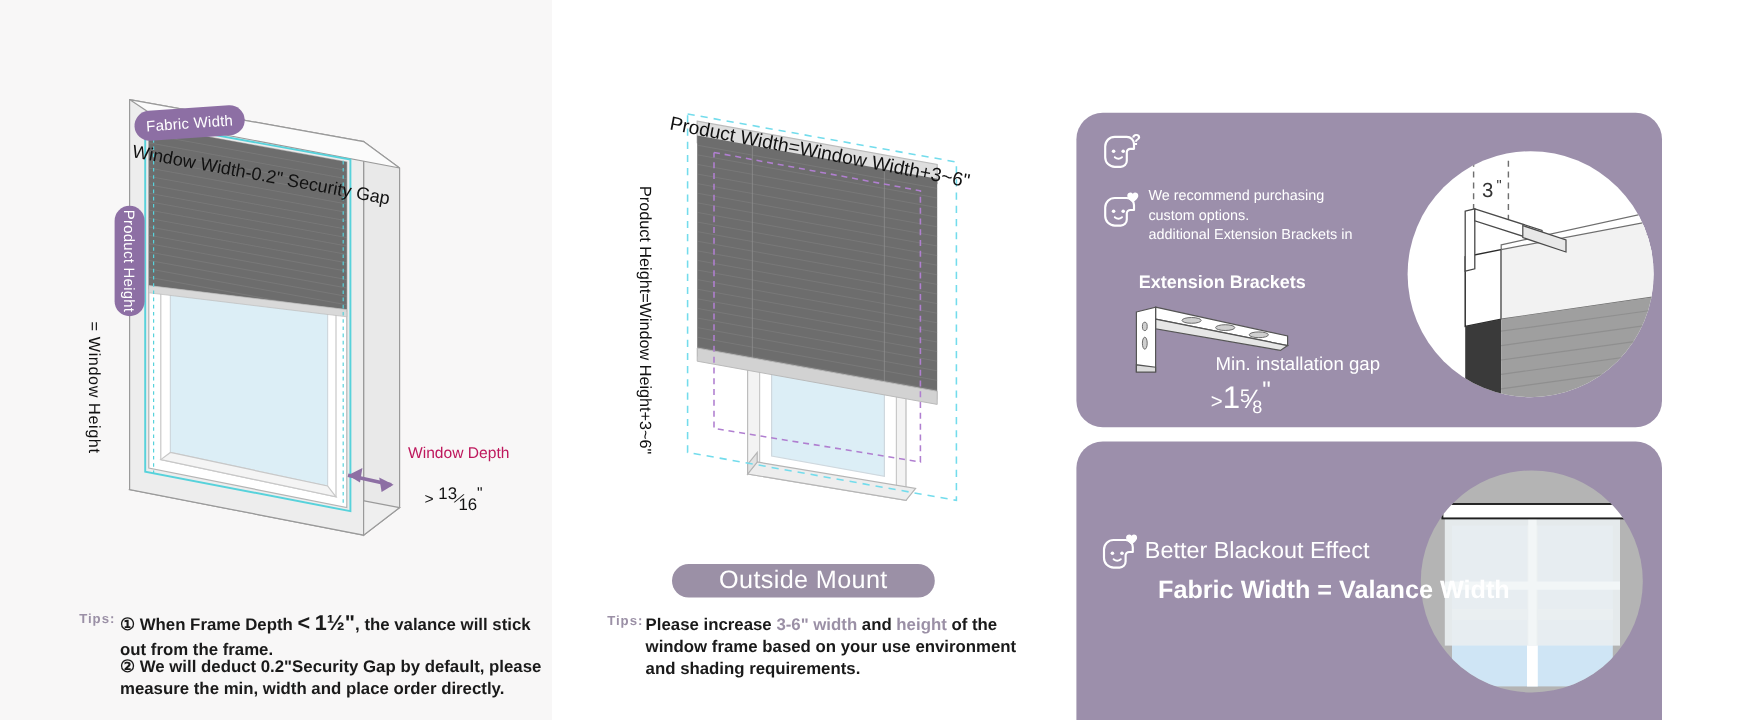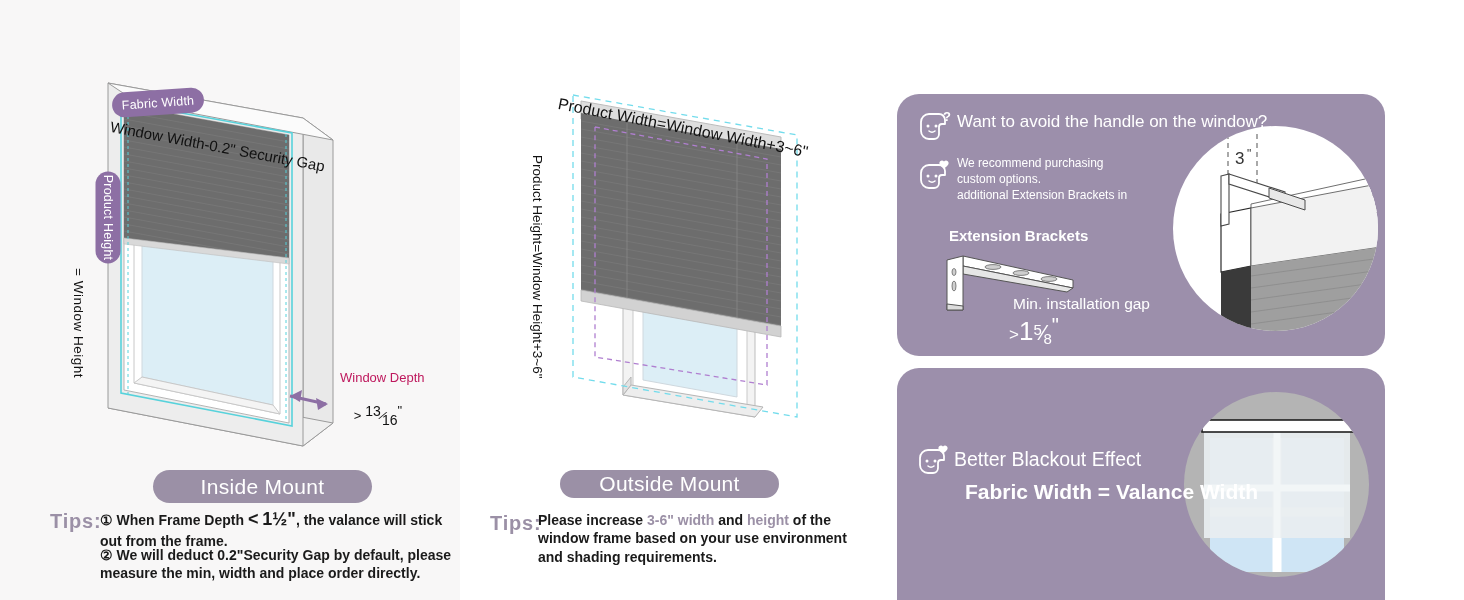--- a/index.html
+++ b/index.html
@@ -49,22 +49,23 @@
     letter-spacing:.3px;
   }
   .mount-inside  { left:153px; top:470px; width:219px; height:33px; }
   .mount-outside { left:560px; top:470px; width:219px; height:28px; }
 
   
   .tips-label {
     position:absolute;
     color:#9b90a6;
     font-weight:bold;
-    font-size:20px;
+    font-size:11px;
     letter-spacing:.8px;
+    margin-left:16px;
   }
   .tips-body {
     position:absolute;
     color:#1a1a1a;
     font-size:14px;
     line-height:1.32;
     font-weight:bold;
   }
   .tips-body .hl { color:#9b90a6; font-weight:bold; }
 
@@ -162,21 +163,20 @@
     <div class="txt" style="left:86px; top:268px; font-size:13.5px; color:#111; transform:rotate(90deg); transform-origin:left top; letter-spacing:.5px;">= Window Height</div>
 
     <div class="pill pill-fabric">Fabric Width</div>
     <div class="pill pill-pheight">Product Height</div>
 
     <div class="txt" style="left:340px; top:370px; font-size:13px; color:#be185d;">Window Depth</div>
     <div class="txt" style="left:332px; top:392px; font-size:13px; color:#111;">
       <span>&gt;</span><span style="display:inline-block; width:4px;"></span><span style="position:relative; display:inline-block;"><span style="font-size:14px; position:relative; top:-4px;">13</span><span style="display:inline-block; transform:rotate(18deg); margin:0 1px;">⁄</span><span style="font-size:14px; position:relative; top:5px; margin-left:-3px;">16</span><span style="font-size:13px; position:relative; top:-5px;">"</span></span>
     </div>
 
-    <div class="mount-pill mount-inside">Inside Mount</div>
 
     <div class="tips-label" style="left:50px; top:510px;">Tips:</div>
     <div class="tips-body" style="left:100px; top:508px; width:350px;">
       <span>① When Frame Depth </span><span style="font-size:18px;">&lt;</span> <span style="font-size:18px;">1½"</span><span>, the valance will stick</span><br>
       <span>out from the frame.</span>
     </div>
     <div class="tips-body" style="left:100px; top:546px; width:380px;">
       <span>② We will deduct 0.2"Security Gap by default, please</span><br>
       <span>measure the min, width and place order directly.</span>
     </div>
@@ -291,21 +291,20 @@
       <div class="face-icon" style="left:20px; top:16px;">
         <svg width="38" height="34" viewBox="0 0 38 34">
           <path d="M4,12 a8,8 0 0 1 8,-8 h10 a6,6 0 0 1 6,6 v4 h-3 a3,3 0 0 0 -3,3 v7 a5,5 0 0 1 -5,5 h-5 a8,8 0 0 1 -8,-8 z" fill="none" stroke="#ffffff" stroke-width="1.8" stroke-linejoin="round"></path>
           <circle cx="11" cy="16" r="1.5" fill="#ffffff"></circle>
           <circle cx="19" cy="16" r="1.5" fill="#ffffff"></circle>
           <path d="M12,21 q3,2.5 6,0" fill="none" stroke="#ffffff" stroke-width="1.6" stroke-linecap="round"></path>
           <text x="26" y="11" font-family="Liberation Sans, sans-serif" font-size="13" font-weight="bold" fill="#ffffff">?</text>
         </svg>
       </div>
 
-      <div class="card-text" style="left:60px; top:18px; font-size:17px;">Want to avoid the handle on the window?</div>
 
       <div class="face-icon" style="left:20px; top:65px;">
         <svg width="38" height="34" viewBox="0 0 38 34">
           <path d="M4,14 a8,8 0 0 1 8,-8 h10 a6,6 0 0 1 6,6 v4 h-3 a3,3 0 0 0 -3,3 v5 a5,5 0 0 1 -5,5 h-5 a8,8 0 0 1 -8,-8 z" fill="none" stroke="#ffffff" stroke-width="1.8" stroke-linejoin="round"></path>
           <circle cx="11" cy="17" r="1.5" fill="#ffffff"></circle>
           <circle cx="19" cy="17" r="1.5" fill="#ffffff"></circle>
           <path d="M12,22 q3,2.5 6,0" fill="none" stroke="#ffffff" stroke-width="1.6" stroke-linecap="round"></path>
           <path d="M27,2.5 c1.6,-2 4.6,-0.8 4.6,1.6 c0,2.4 -3.2,4.4 -4.6,5.6 c-1.4,-1.2 -4.6,-3.2 -4.6,-5.6 c0,-2.4 3,-3.6 4.6,-1.6 z" fill="#ffffff"></path>
         </svg>
       </div>

